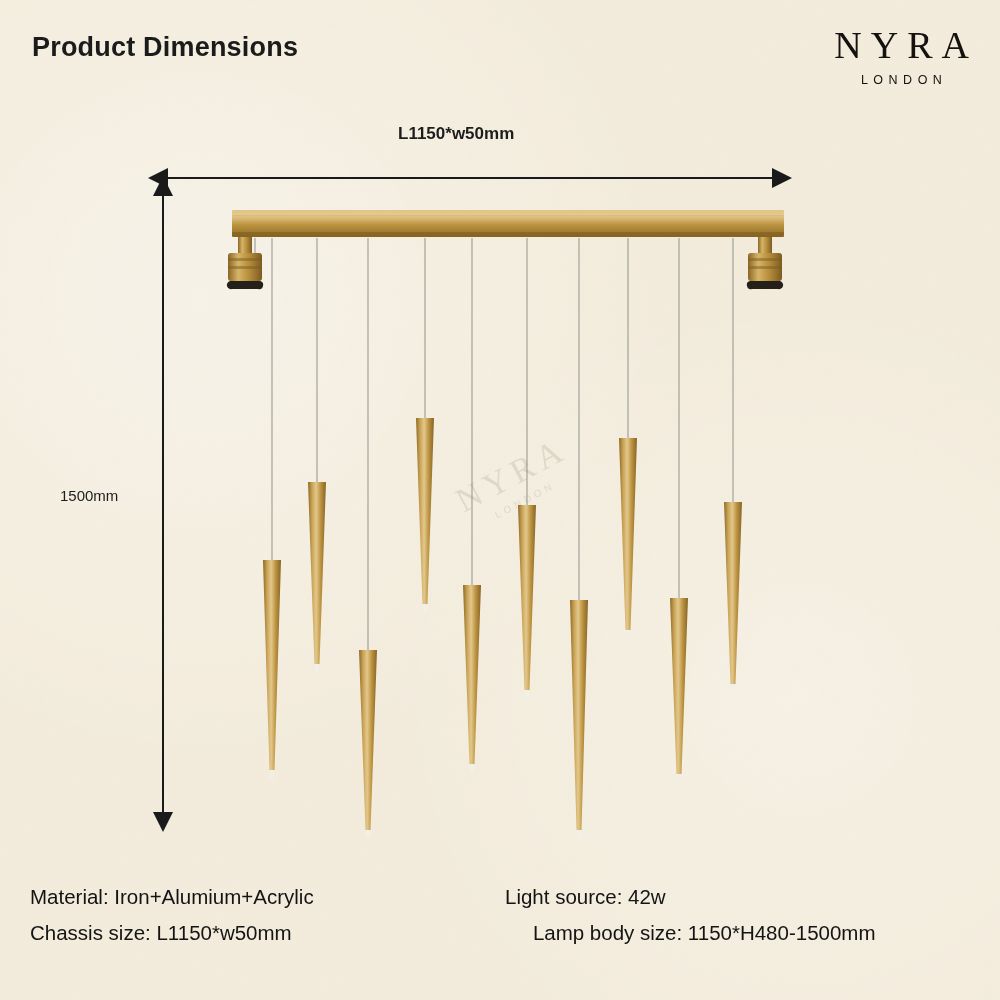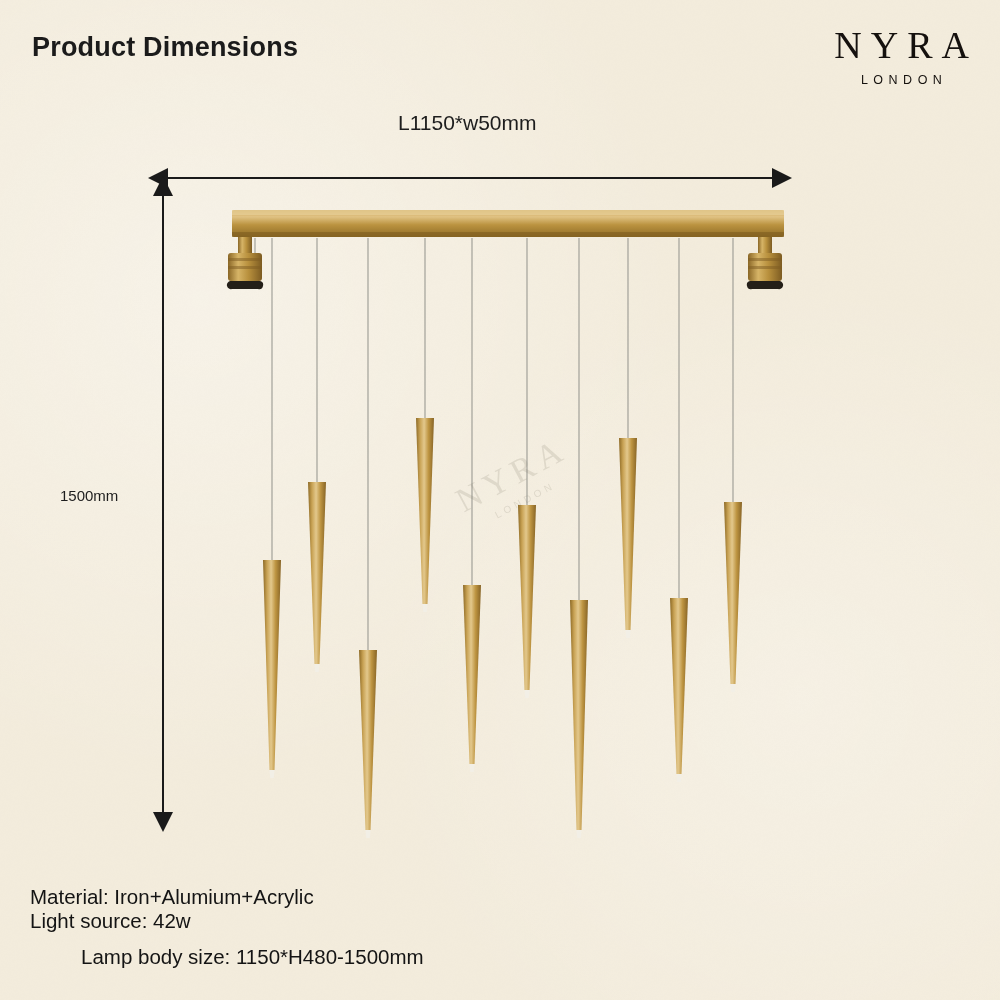--- a/index.html
+++ b/index.html
@@ -63,23 +63,24 @@
     letter-spacing: 5.5px;
     margin-top: 9px;
     padding-left: 5px;
     font-family: "Liberation Sans", sans-serif;
   }
 
   
   .dim-top {
     position: absolute;
     left: 398px;
-    top: 111px;
-    font-size: 21px;
+    top: 124px;
+    font-size: 17px;
     color: #1d1d1d;
+    font-weight: bold;
   }
   .dim-left {
     position: absolute;
     left: 60px;
     top: 487px;
     font-size: 15px;
     color: #1d1d1d;
   }
 
   
@@ -87,21 +88,20 @@
     position: absolute;
     left: 30px;
     top: 885px;
     width: 950px;
     font-size: 20.5px;
     color: #141414;
   }
   .spec-row {
     display: flex;
     margin-bottom: 12px;
-    flex-direction: column;
   }
   .spec-left {
     width: 475px;
   }
   .spec-right {
     width: 470px;
   }
   .spec-row.second .spec-right {
     padding-left: 6px;
     margin-left: 45px;
@@ -280,17 +280,18 @@
 
   <div class="dim-top">L1150*w50mm</div>
   <div class="dim-left">1500mm</div>
 
   <div class="specs">
     <div class="spec-row first">
       <div class="spec-left">Material: Iron+Alumium+Acrylic</div>
       <div class="spec-right">Light source: 42w</div>
     </div>
     <div class="spec-row second">
+      <div class="spec-left">Chassis size: L1150*w50mm</div>
       <div class="spec-right">Lamp body size: 1150*H480-1500mm</div>
     </div>
   </div>
 
 </div>
 
 </body></html>

